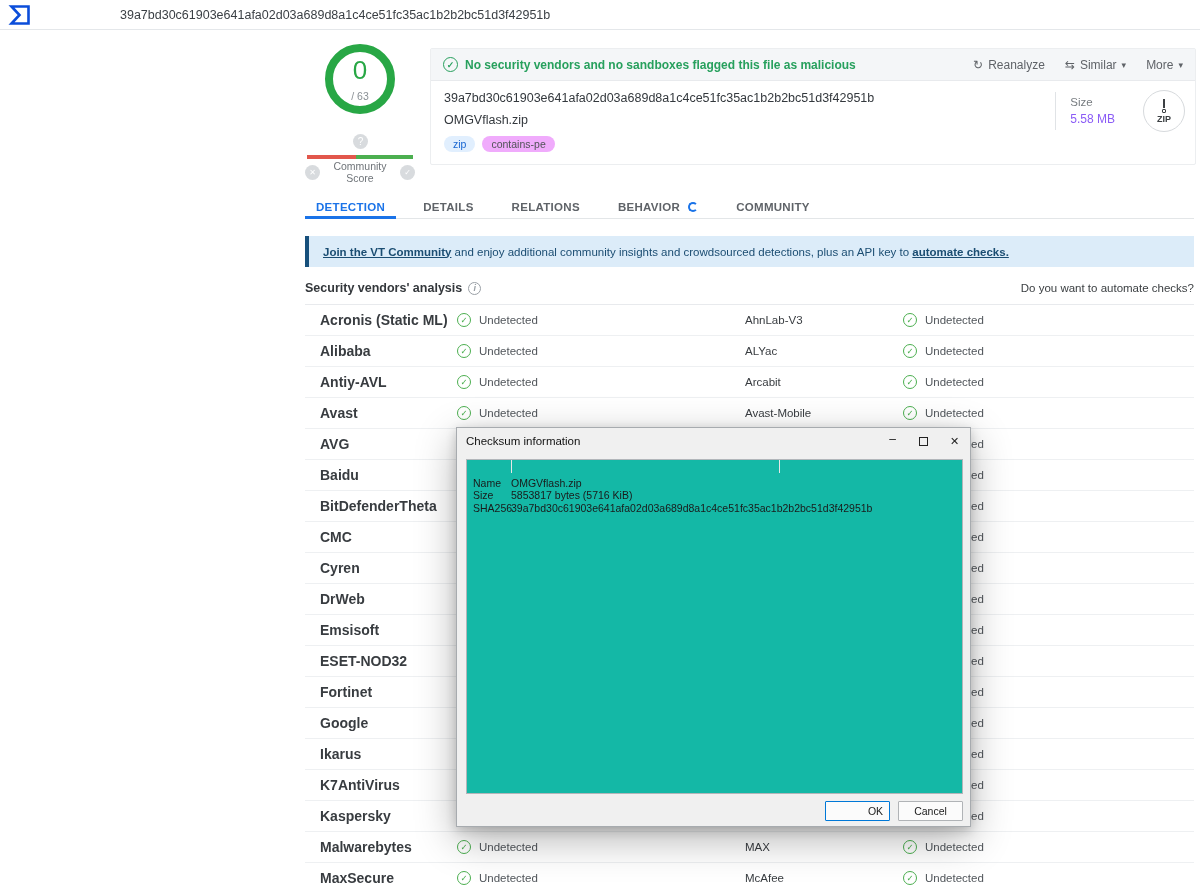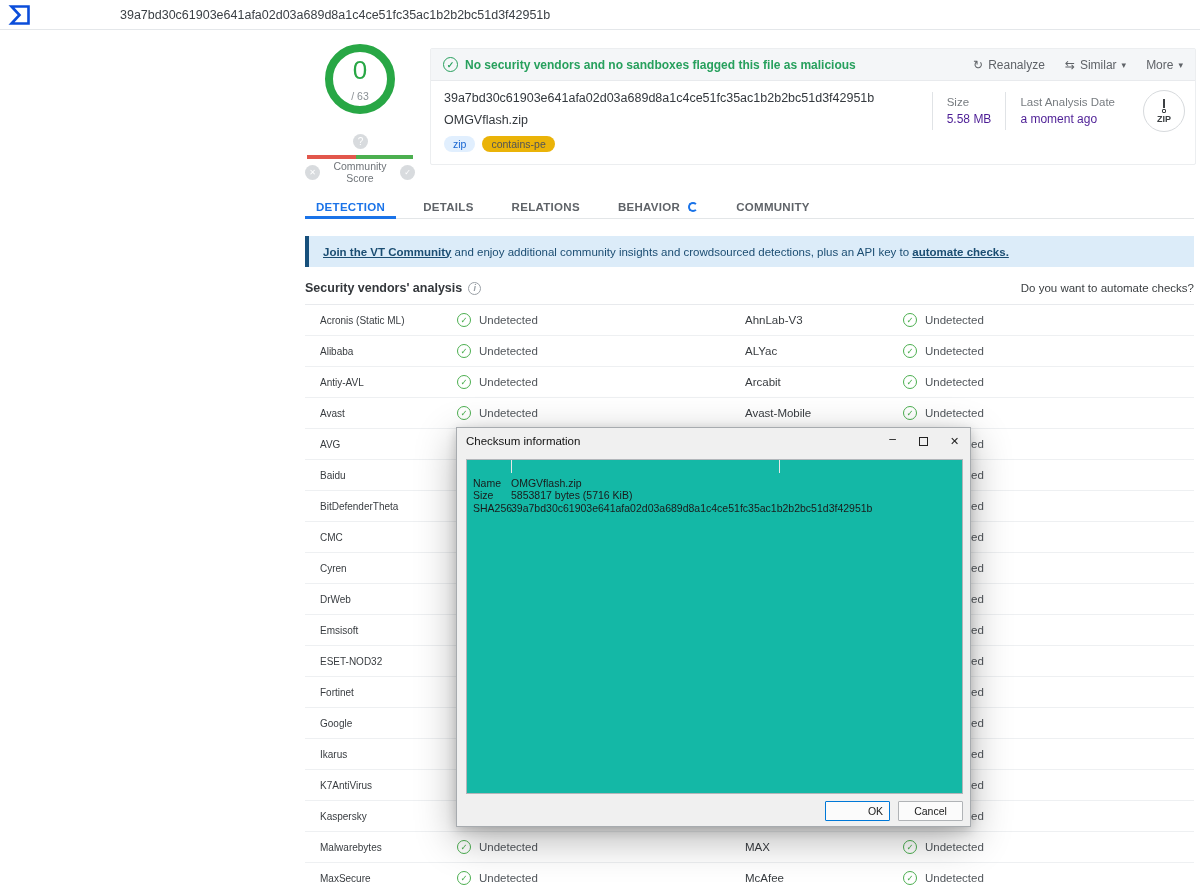--- a/index.html
+++ b/index.html
@@ -45,26 +45,26 @@
     font-size:9px; display:inline-flex; align-items:center; justify-content:center; flex:0 0 auto; }
   .strip-actions { margin-left:auto; display:flex; align-items:center; gap:20px; font-size:12px; color:#5f6368; }
   .strip-actions > span { display:flex; align-items:center; gap:5px; cursor:pointer; }
   .caret { font-size:9px; color:#5f6368; }
   .card-info { position:relative; padding:10px 12px 12px 13px; }
   .file-hash { font-size:12.5px; color:#33383d; margin-bottom:8px; }
   .file-name { font-size:12.5px; color:#33383d; margin-bottom:9px; }
   .tags { display:flex; gap:7px; }
   .tag { font-size:10.5px; padding:2px 9px; border-radius:9px; cursor:pointer; }
   .tag-blue { background:#e1effe; color:#1967d2; }
-  .tag-gray { background:#eab308; color:#505357;text-align:right; }
+  .tag-gray { background:#f0abfc; color:#505357;text-align:right; }
   .file-meta { position:absolute; right:10px; top:9px; display:flex; align-items:center; }
   .meta-col { padding:0 14px; border-left:1px solid #e0e3e6; height:38px;
     display:flex; flex-direction:column; justify-content:center; }
   .meta-label { font-size:11.5px; color:#777c80; }
-  .meta-value { font-size:12px; color:#4c1d95; margin-top:4px; }
+  .meta-value { font-size:12px; color:#8b5cf6; margin-top:4px; }
   .zip-badge { margin-left:14px; width:42px; height:42px; border:1px solid #d7dadd; border-radius:50%;
     background:#fff; display:flex; flex-direction:column; align-items:center; justify-content:center; }
   .zip-teeth { width:0; height:9px; border-left:2px dashed #3c4043; }
   .zip-pull { width:4px; height:4px; border:1px solid #3c4043; border-radius:1px; margin-top:1px; }
   .zip-text { font-size:9px; font-weight:bold; color:#3c4043; margin-top:1px; }
 
   
   .tabs { position:absolute; left:305px; top:196px; width:889px; height:23px;
     display:flex; gap:16px; border-bottom:1px solid #e3e6e8; }
   .tab { padding:0 11px; font-size:11.5px; font-weight:bold; letter-spacing:.3px; color:#5f6368;
@@ -85,21 +85,21 @@
   .section-head { position:absolute; left:305px; top:272px; width:889px; height:33px;
     display:flex; align-items:center; border-bottom:1px solid var(--border); }
   .section-title { font-size:12.5px; font-weight:bold; color:#33373b; display:flex; align-items:center; gap:6px; }
   .info-icon { width:13px; height:13px; border:1px solid #9aa0a6; border-radius:50%; color:#9aa0a6;
     font-size:9px; font-style:italic; display:inline-flex; align-items:center; justify-content:center; cursor:pointer; }
   .automate-link { margin-left:auto; font-size:11.5px; color:#3c4043; cursor:pointer; }
 
   
   .vtable { position:absolute; left:305px; top:305px; width:889px; }
   .vrow { height:31px; display:flex; align-items:center; border-bottom:1px solid #eef0f2; background:#fff; }
-  .cell-v1 { width:152px; padding-left:15px; font-size:10px; color:#383c40; }
+  .cell-v1 { width:152px; padding-left:15px; font-size:14px; color:#383c40;font-weight:bold; }
   .cell-s1 { width:288px; }
   .cell-v2 { width:158px; font-size:11.5px; color:#383c40; }
   .cell-s2 { flex:1; }
   .status { display:flex; align-items:center; gap:8px; font-size:11.5px; color:#51565b; }
   .check-icon { width:14px; height:14px; border:1px solid var(--icon-green); border-radius:50%;
     color:var(--icon-green); font-size:8.5px; display:inline-flex; align-items:center; justify-content:center; flex:0 0 auto; }
 
   
   .dialog { position:absolute; left:456px; top:427px; width:515px; height:400px; z-index:20;
     background:#f0f0f0; border:1px solid #a7abaf;
@@ -180,24 +180,20 @@
     <div class="file-name">OMGVflash.zip</div>
     <div class="tags" id="tags">
         <span class="tag tag-blue">zip</span>
         <span class="tag tag-gray">contains-pe</span>
       </div>
     <div class="file-meta">
       <div class="meta-col">
         <span class="meta-label">Size</span>
         <span class="meta-value">5.58 MB</span>
       </div>
-      <div class="meta-col">
-        <span class="meta-label">Last Analysis Date</span>
-        <span class="meta-value">a moment ago</span>
-      </div>
       <div class="zip-badge">
         <span class="zip-teeth"></span>
         <span class="zip-pull"></span>
         <span class="zip-text">ZIP</span>
       </div>
     </div>
   </div>
 </div>
 
 <div class="tabs" id="tabs">

